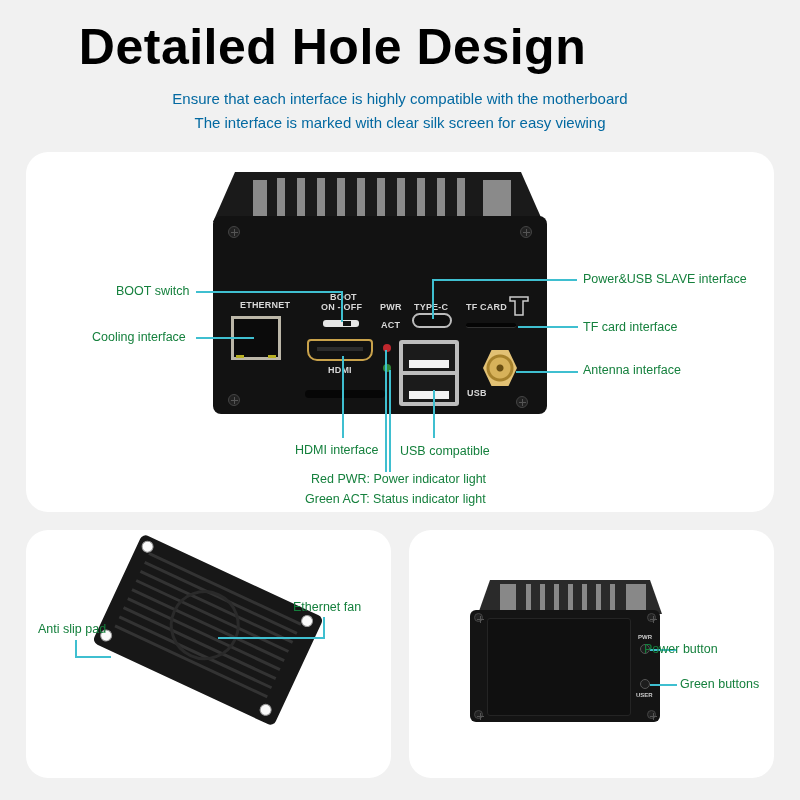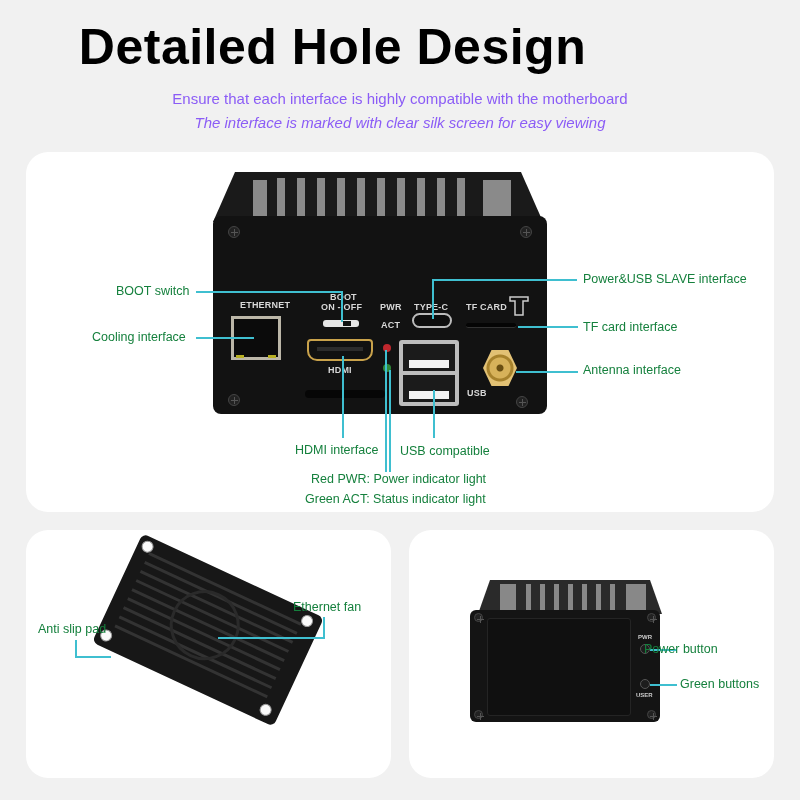--- a/index.html
+++ b/index.html
@@ -1,22 +1,22 @@
 <!DOCTYPE html>
 <html><head>
 <meta charset="utf-8">
 <style>
   * { box-sizing: border-box; margin: 0; padding: 0; }
   html, body { width: 800px; height: 800px; overflow: hidden; }
   body { background: #f1f1f1; font-family: "Liberation Sans", sans-serif; color: #111; position: relative; }
 
   .title { position: absolute; left: 0; top: 18px; width: 665px; text-align: center; font-size: 50px; font-weight: bold; letter-spacing: 0.5px; color: #000; }
-  .subtitle { position: absolute; left: 0; width: 800px; text-align: center; font-size: 15px; color: #8b5cf6; }
+  .subtitle { position: absolute; left: 0; width: 800px; text-align: center; font-size: 15px; color: #0369a1; }
   .sub1 { top: 90px; }
-  .sub2 { top: 114px; font-style: italic; }
+  .sub2 { top: 114px; }
 
   .panel { position: absolute; background: #fff; border-radius: 22px; overflow: hidden; }
   .panel-top { left: 26px; top: 152px; width: 748px; height: 360px; }
   .panel-bl { left: 26px; top: 530px; width: 365px; height: 248px; }
   .panel-br { left: 409px; top: 530px; width: 365px; height: 248px; }
 
   .label { position: absolute; font-size: 12.5px; color: #15803d; white-space: nowrap; }
   .line { position: absolute; background: #3fbfd0; }
   .fins { position: absolute; left: 213px; top: 172px; width: 330px; height: 50px; }
   .body { position: absolute; left: 213px; top: 216px; width: 334px; height: 198px; background: #121212; border-radius: 8px; }

